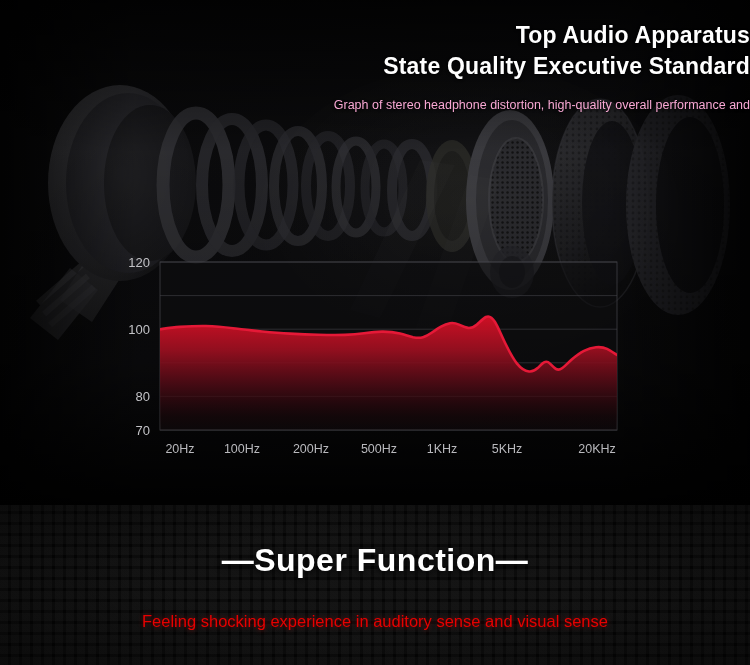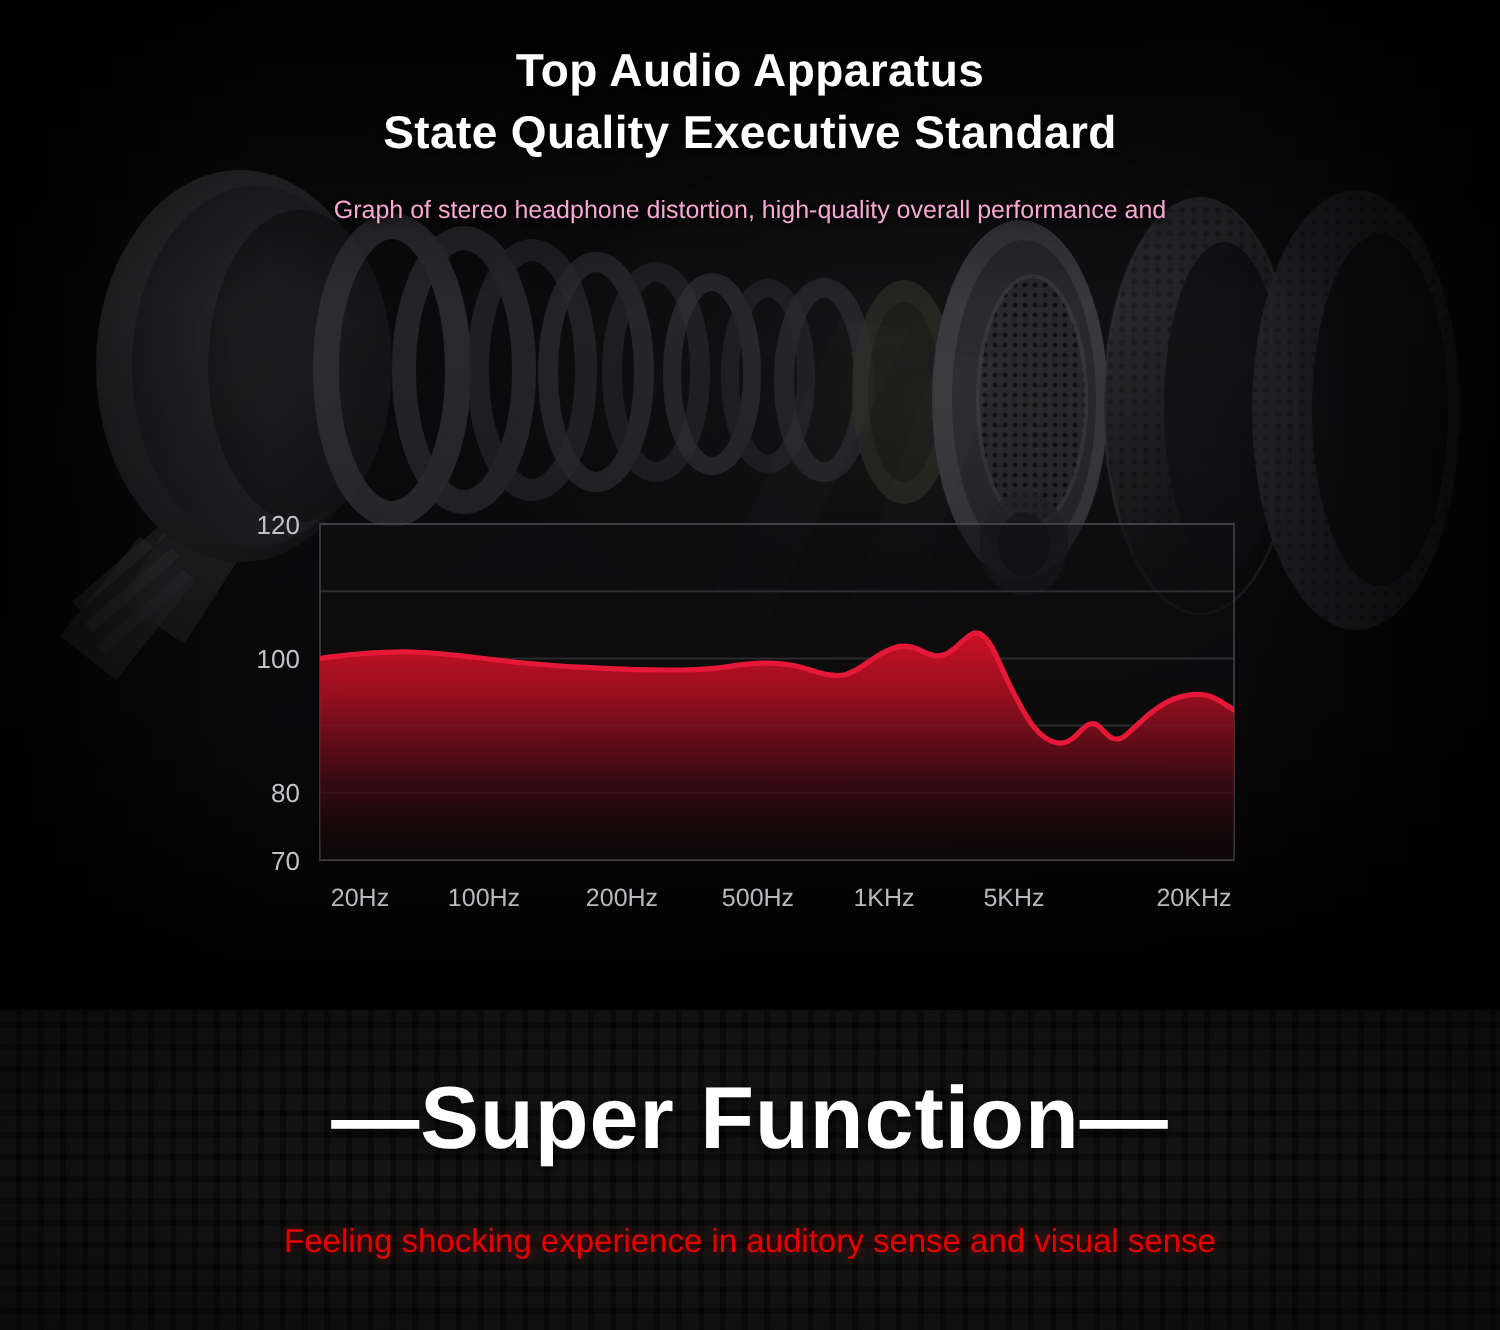--- a/index.html
+++ b/index.html
@@ -14,21 +14,21 @@
   .hero {
     position:absolute; left:0; top:0; width:750px; height:505px;
     background:#0b0b0c;
     overflow:hidden;
   }
   .hero-bg { position:absolute; inset:0; }
 
   
   .title-wrap {
     position:absolute; left:0; top:0; width:750px;
-    text-align:center; z-index:20;
+    text-align:right; z-index:20;
   }
   .title-line {
     color:#ffffff; font-weight:bold; font-size:23px;
     letter-spacing:.2px; line-height:31px;
     text-shadow:0 1px 3px rgba(0,0,0,.9);
   }
   .title-line.l1 { padding-top:20px; }
   .subtitle {
     margin-top:14px;
     color:#f9a8d4; font-size:12.5px; line-height:19px;
@@ -58,21 +58,21 @@
     position:absolute; inset:0;
     background:radial-gradient(ellipse 105% 120% at 50% 48%,
       rgba(0,0,0,0) 25%, rgba(0,0,0,.55) 72%, rgba(0,0,0,.92) 100%);
     pointer-events:none;
   }
   .banner-inner {
     position:relative; width:750px; text-align:center; z-index:3;
   }
   .super-title {
     margin-top:29px;
-    color:#ffffff; font-weight:bold; font-size:44px; line-height:52px;
+    color:#ffffff; font-weight:bold; font-size:32px; line-height:52px;
     letter-spacing:.5px;
     text-shadow:0 2px 7px rgba(0,0,0,.85);
   }
   .super-sub {
     margin-top:24px;
     color:#e60000; font-size:16.5px; line-height:22px;
     text-shadow:0 0 5px rgba(180,0,0,.55);
   }
 </style>
 </head>

